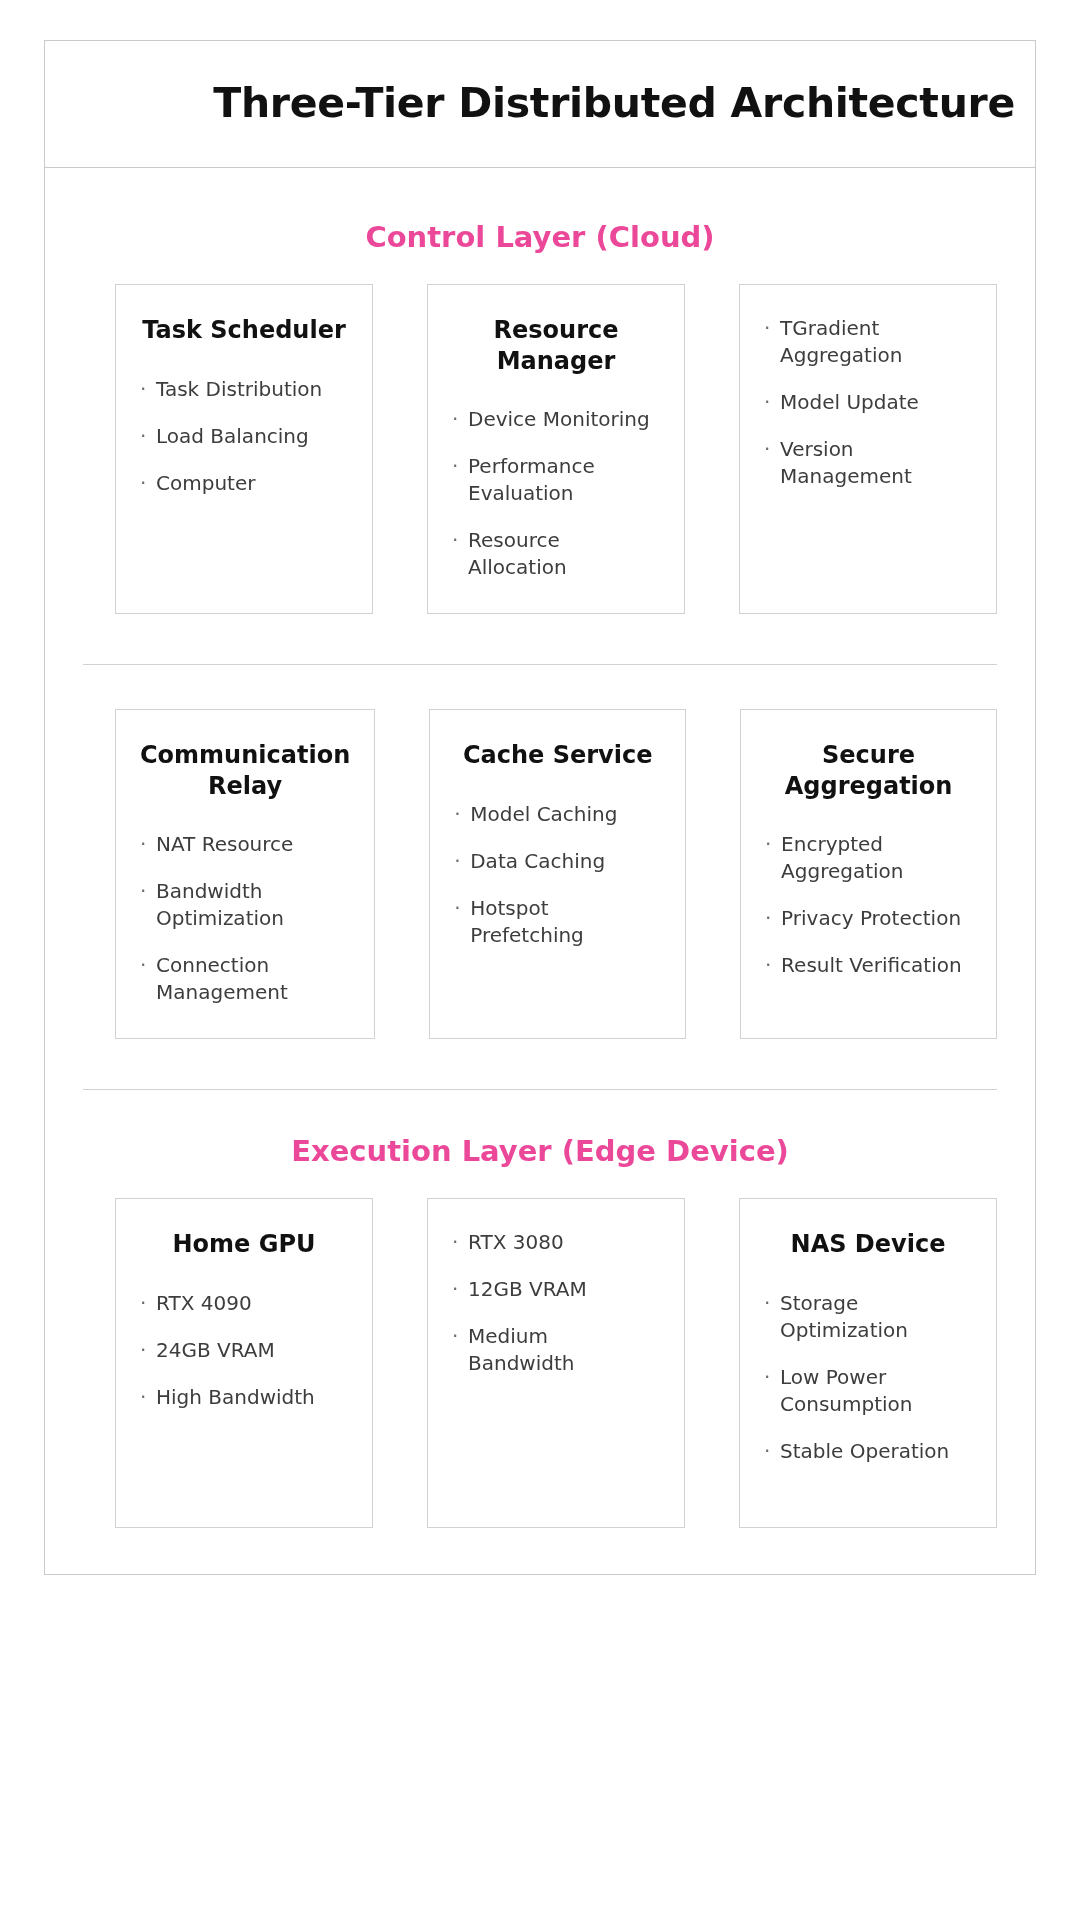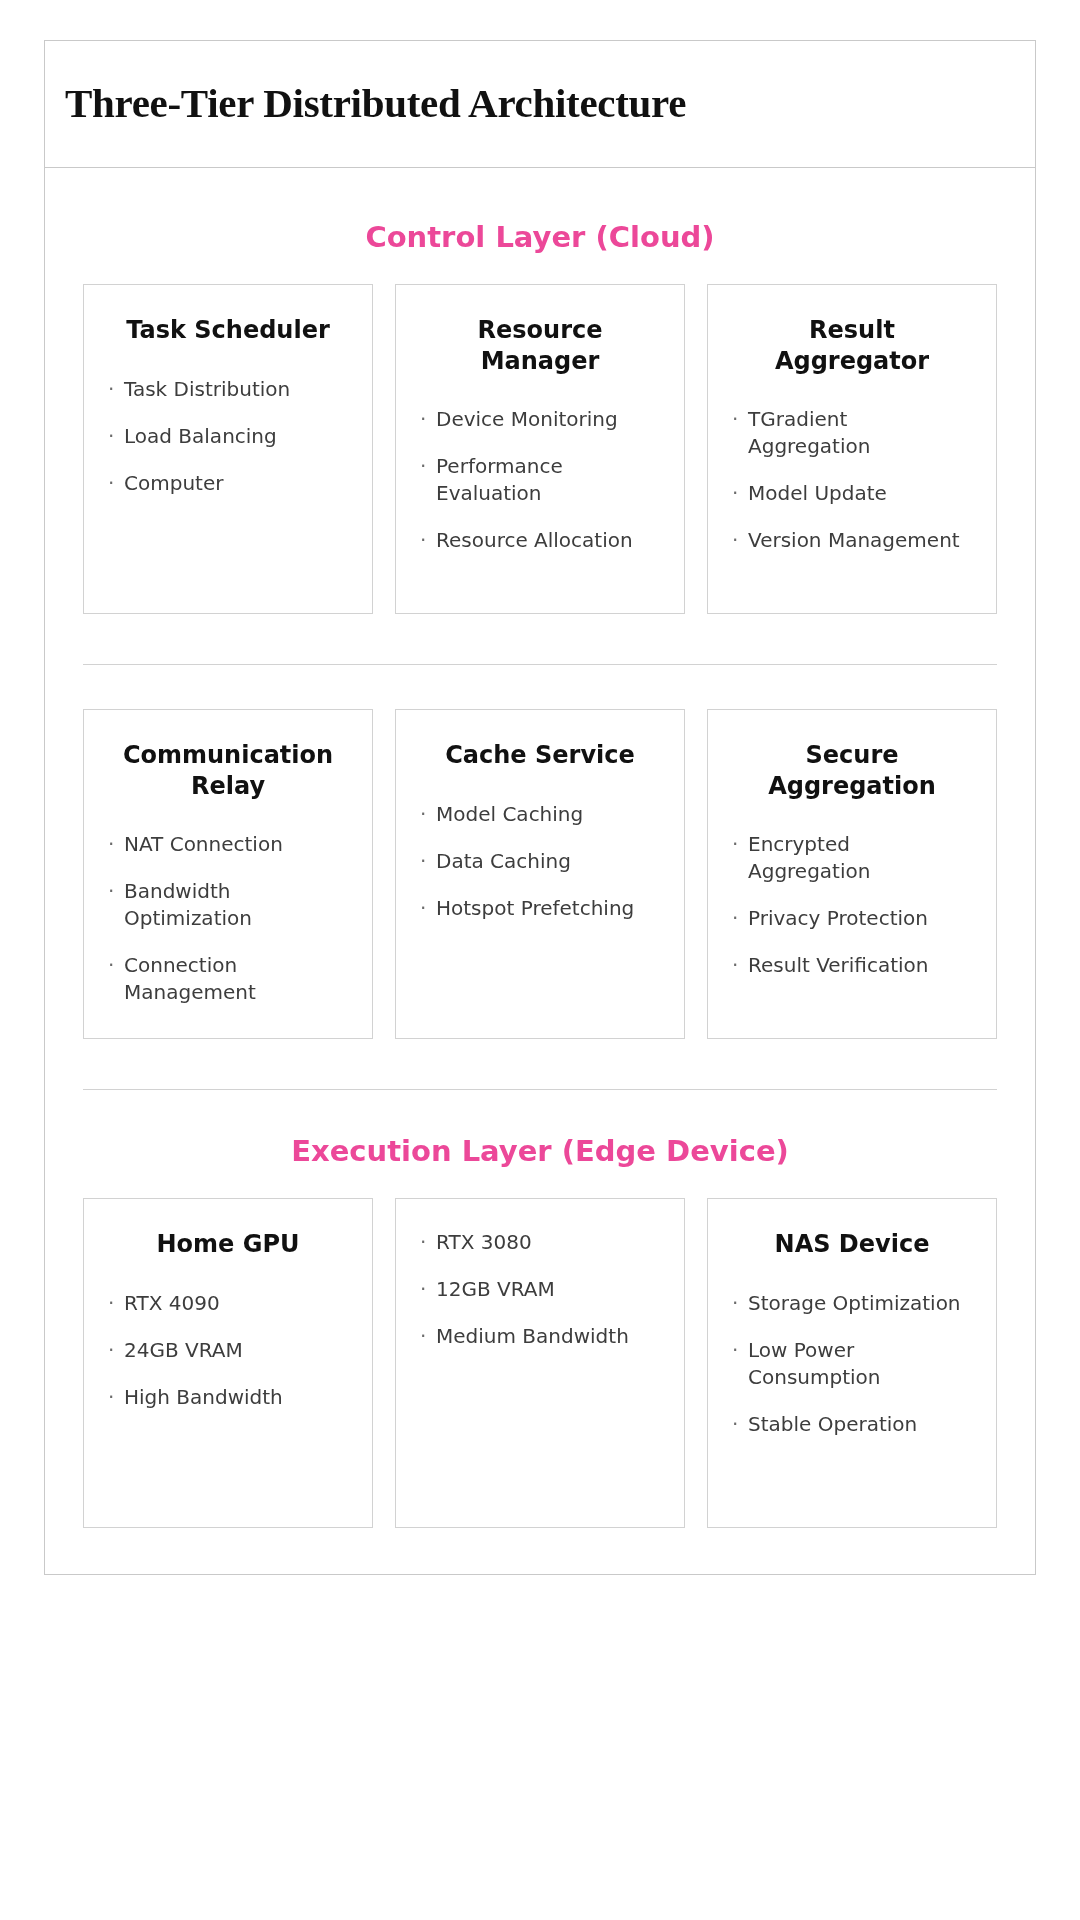--- a/index.html
+++ b/index.html
@@ -23,22 +23,21 @@
   }
   .frame {
     border: 1px solid #c9c9c9;
     background: #fff;
     width: 100%;
     box-sizing: border-box;
   }
   .title-bar {
     border-bottom: 1px solid #c9c9c9;
     padding: 38px 20px 40px 20px;
-    text-align: left;
-    font-family: Liberation Serif, serif;
+    text-align: right;
   }
   .title-bar h1 {
     margin: 0;
     font-size: 41px;
     font-weight: 700;
     letter-spacing: -0.3px;
     color: #111;
   }
   .body-area {
     padding: 34px 38px 46px 38px;
@@ -58,20 +57,21 @@
     gap: 22px;
     align-items: stretch;
   }
   .card {
     flex: 1 1 0;
     border: 1px solid #d2d2d2;
     background: #fff;
     box-sizing: border-box;
     padding: 30px 24px 28px 24px;
     min-height: 330px;
+    margin-left: 32px;
   }
   .card-title {
     text-align: center;
     font-size: 24px;
     font-weight: 700;
     color: #111;
     line-height: 1.28;
     margin: 0 0 30px 0;
   }
   .bullets {
@@ -128,40 +128,39 @@
           <div class="card">
             <div class="card-title">Resource Manager</div>
             <ul class="bullets">
               <li><span class="dot">·</span><span>Device Monitoring</span></li>
               <li><span class="dot">·</span><span>Performance Evaluation</span></li>
               <li><span class="dot">·</span><span>Resource Allocation</span></li>
             </ul>
           </div>
 
           <div class="card">
-            <div class="card-title">Result Aggregator</div>
             <ul class="bullets">
               <li><span class="dot">·</span><span>TGradient Aggregation</span></li>
               <li><span class="dot">·</span><span>Model Update</span></li>
               <li><span class="dot">·</span><span>Version Management</span></li>
             </ul>
           </div>
 
         </div>
       </div>
 
       <div class="divider"></div>
 
       <div class="layer">
         <div class="cards">
 
           <div class="card">
             <div class="card-title">Communication Relay</div>
             <ul class="bullets">
-              <li><span class="dot">·</span><span>NAT Connection</span></li>
+              <li><span class="dot">·</span><span>NAT Resource</span></li>
               <li><span class="dot">·</span><span>Bandwidth Optimization</span></li>
               <li><span class="dot">·</span><span>Connection Management</span></li>
             </ul>
           </div>
 
           <div class="card">
             <div class="card-title">Cache Service</div>
             <ul class="bullets">
               <li><span class="dot">·</span><span>Model Caching</span></li>
               <li><span class="dot">·</span><span>Data Caching</span></li>

